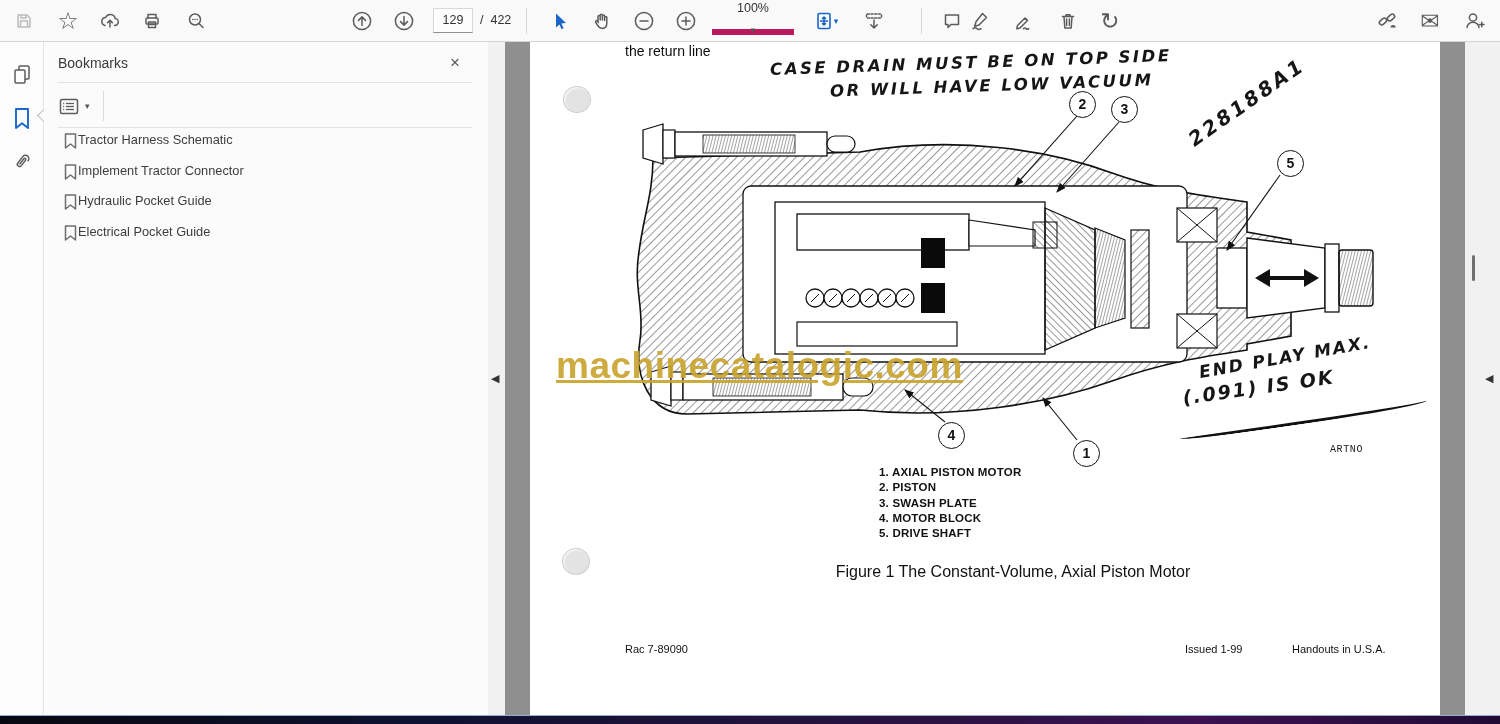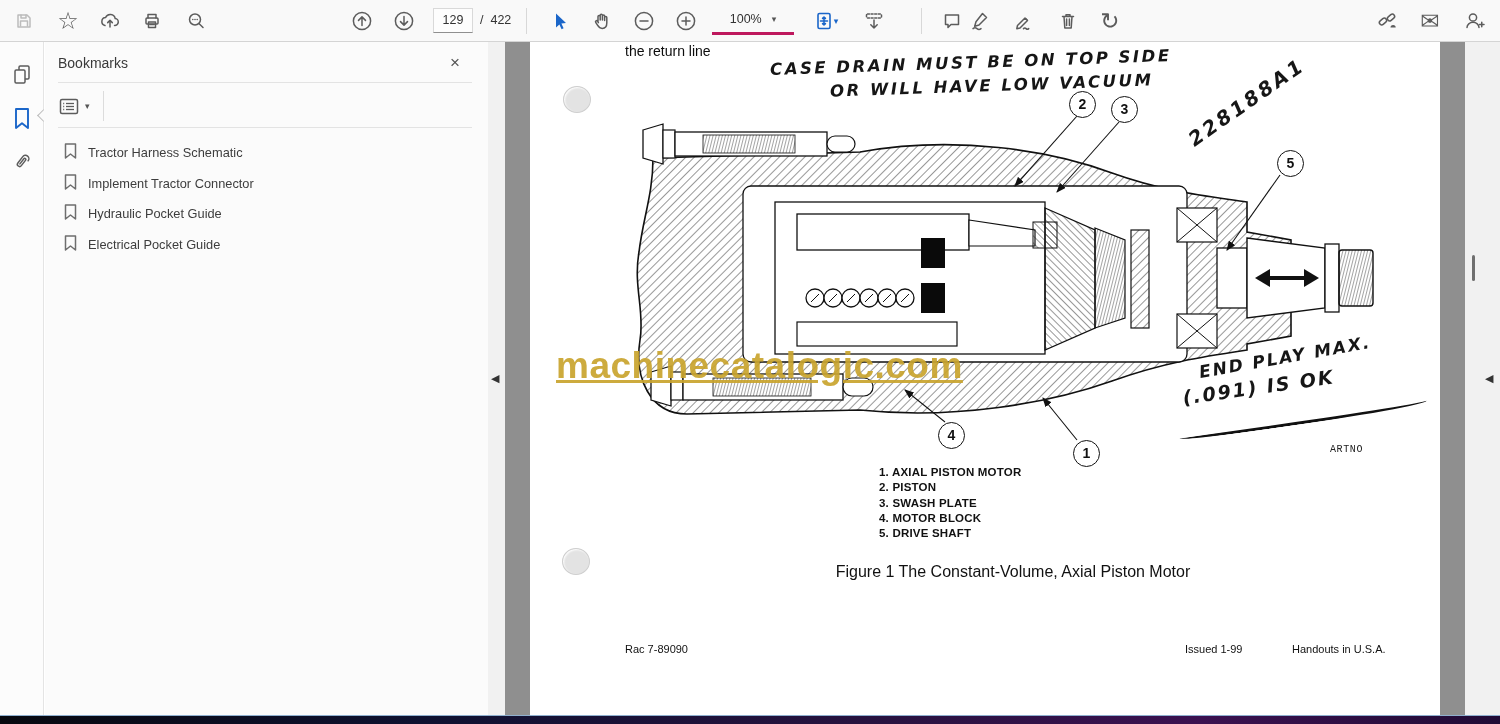--- a/index.html
+++ b/index.html
@@ -7,36 +7,36 @@
   .abs { position:absolute; }
 
   
   #toolbar { position:absolute; left:0; top:0; width:1500px; height:42px; background:#f9f9f9; border-bottom:1px solid #d4d4d4; z-index:30; }
   .tbtn { position:absolute; top:5px; width:32px; height:32px; display:flex; align-items:center; justify-content:center; border-radius:3px; cursor:default; }
   .tbtn svg { display:block; }
   .tsep { position:absolute; top:8px; width:1px; height:26px; background:#d8d8d8; }
   .glyph { font-size:20px; color:#5c5c5c; line-height:1; }
   #page-box { position:absolute; left:433px; top:8px; width:40px; height:25px; background:#fdfdfd; border:1px solid #d9d9d9; border-bottom:1px solid #8f8f8f; font-size:12.5px; color:#333; text-align:center; line-height:23px; }
   #page-count { position:absolute; left:480px; top:13px; font-size:12.5px; color:#333; }
-  #zoom-ctl { position:absolute; left:712px; top:6px; width:82px; height:29px; border-bottom:3px solid #be185d; display:flex; align-items:center; justify-content:center; gap:10px; font-size:12.5px; color:#333; }
+  #zoom-ctl { position:absolute; left:712px; top:6px; width:82px; height:29px; border-bottom:6px solid #be185d; display:flex; align-items:center; justify-content:center; gap:10px; font-size:12.5px; color:#333;flex-direction:column; }
   .caret { font-size:9px; color:#555; }
 
   
   #rail { position:absolute; left:0; top:42px; width:44px; height:674px; background:#fcfcfc; border-right:1px solid #e4e4e4; z-index:20; }
   .rail-btn { position:absolute; left:9px; width:26px; height:26px; display:flex; align-items:center; justify-content:center; }
   #rail-notch { position:absolute; left:39px; top:111px; width:9px; height:9px; background:#fbfbfb; border-left:1px solid #bbb; border-bottom:1px solid #bbb; transform:rotate(45deg); z-index:21; }
 
   
   #panel { position:absolute; left:45px; top:42px; width:443px; height:674px; background:#fbfbfb; z-index:15; }
   #panel-title { position:absolute; left:13px; top:13px; font-size:14px; color:#3a3a3a; }
   #panel-close { position:absolute; right:22px; top:10px; font-size:17px; color:#555; width:22px; height:22px; text-align:center; line-height:22px; }
   .hline { position:absolute; left:13px; right:16px; height:1px; background:#e3e3e3; }
   #opts-btn { position:absolute; left:14px; top:52px; width:40px; height:24px; display:flex; align-items:center; gap:4px; }
   #opts-sep { position:absolute; left:58px; top:49px; width:1px; height:30px; background:#dcdcdc; }
-  .bm-row { position:absolute; left:18px; width:400px; height:28px; display:flex; align-items:flex-end; gap:10px; }
+  .bm-row { position:absolute; left:18px; width:400px; height:28px; display:flex; align-items:flex-start; }
   .bm-row span { font-size:12.8px; color:#3d3d3d; white-space:nowrap; }
   .bm-ico { flex:0 0 auto; display:flex; }
 
   
   #gutter-l { position:absolute; left:488px; top:42px; width:17px; height:674px; background:#f1f1f1; z-index:14; }
   #viewport { position:absolute; left:505px; top:42px; width:960px; height:674px; background:#8f8f8f; z-index:5; }
   #scrollzone { position:absolute; left:1465px; top:42px; width:35px; height:674px; background:#f1f1f1; z-index:14; }
   #scroll-thumb { position:absolute; left:7px; top:213px; width:3px; height:26px; background:#6f6f6f; border-radius:2px; }
   .tri { font-size:11px; color:#333; line-height:1; }
 

